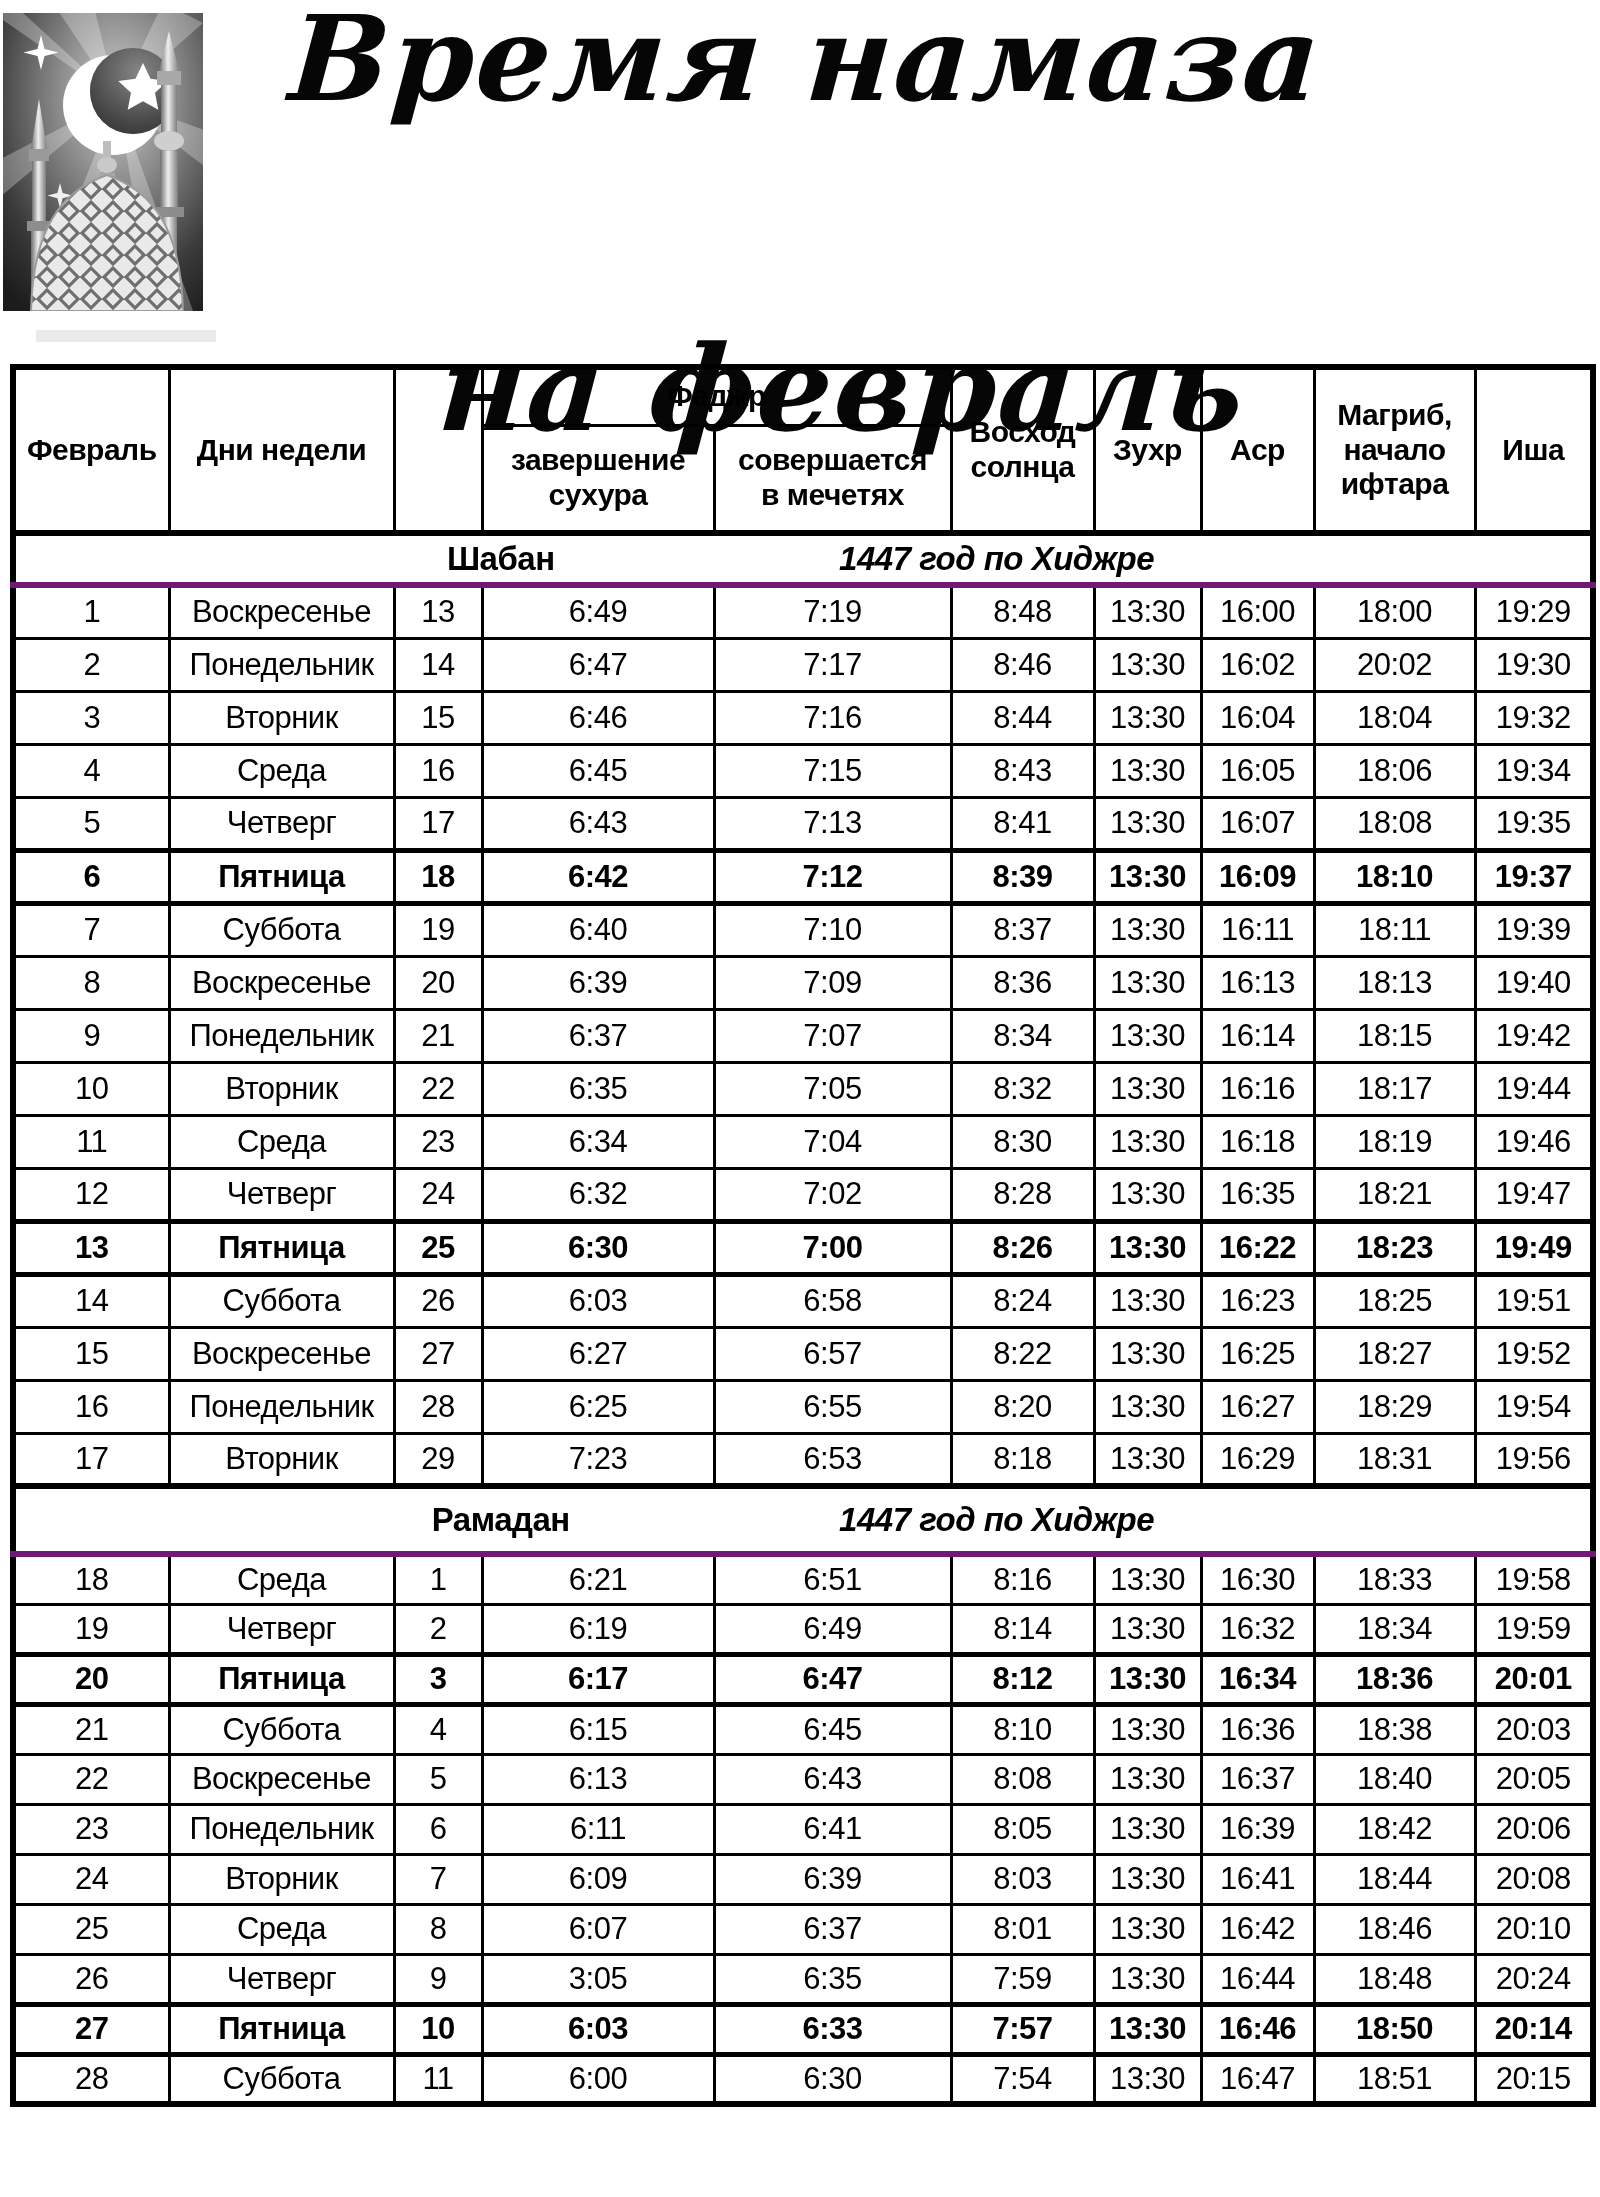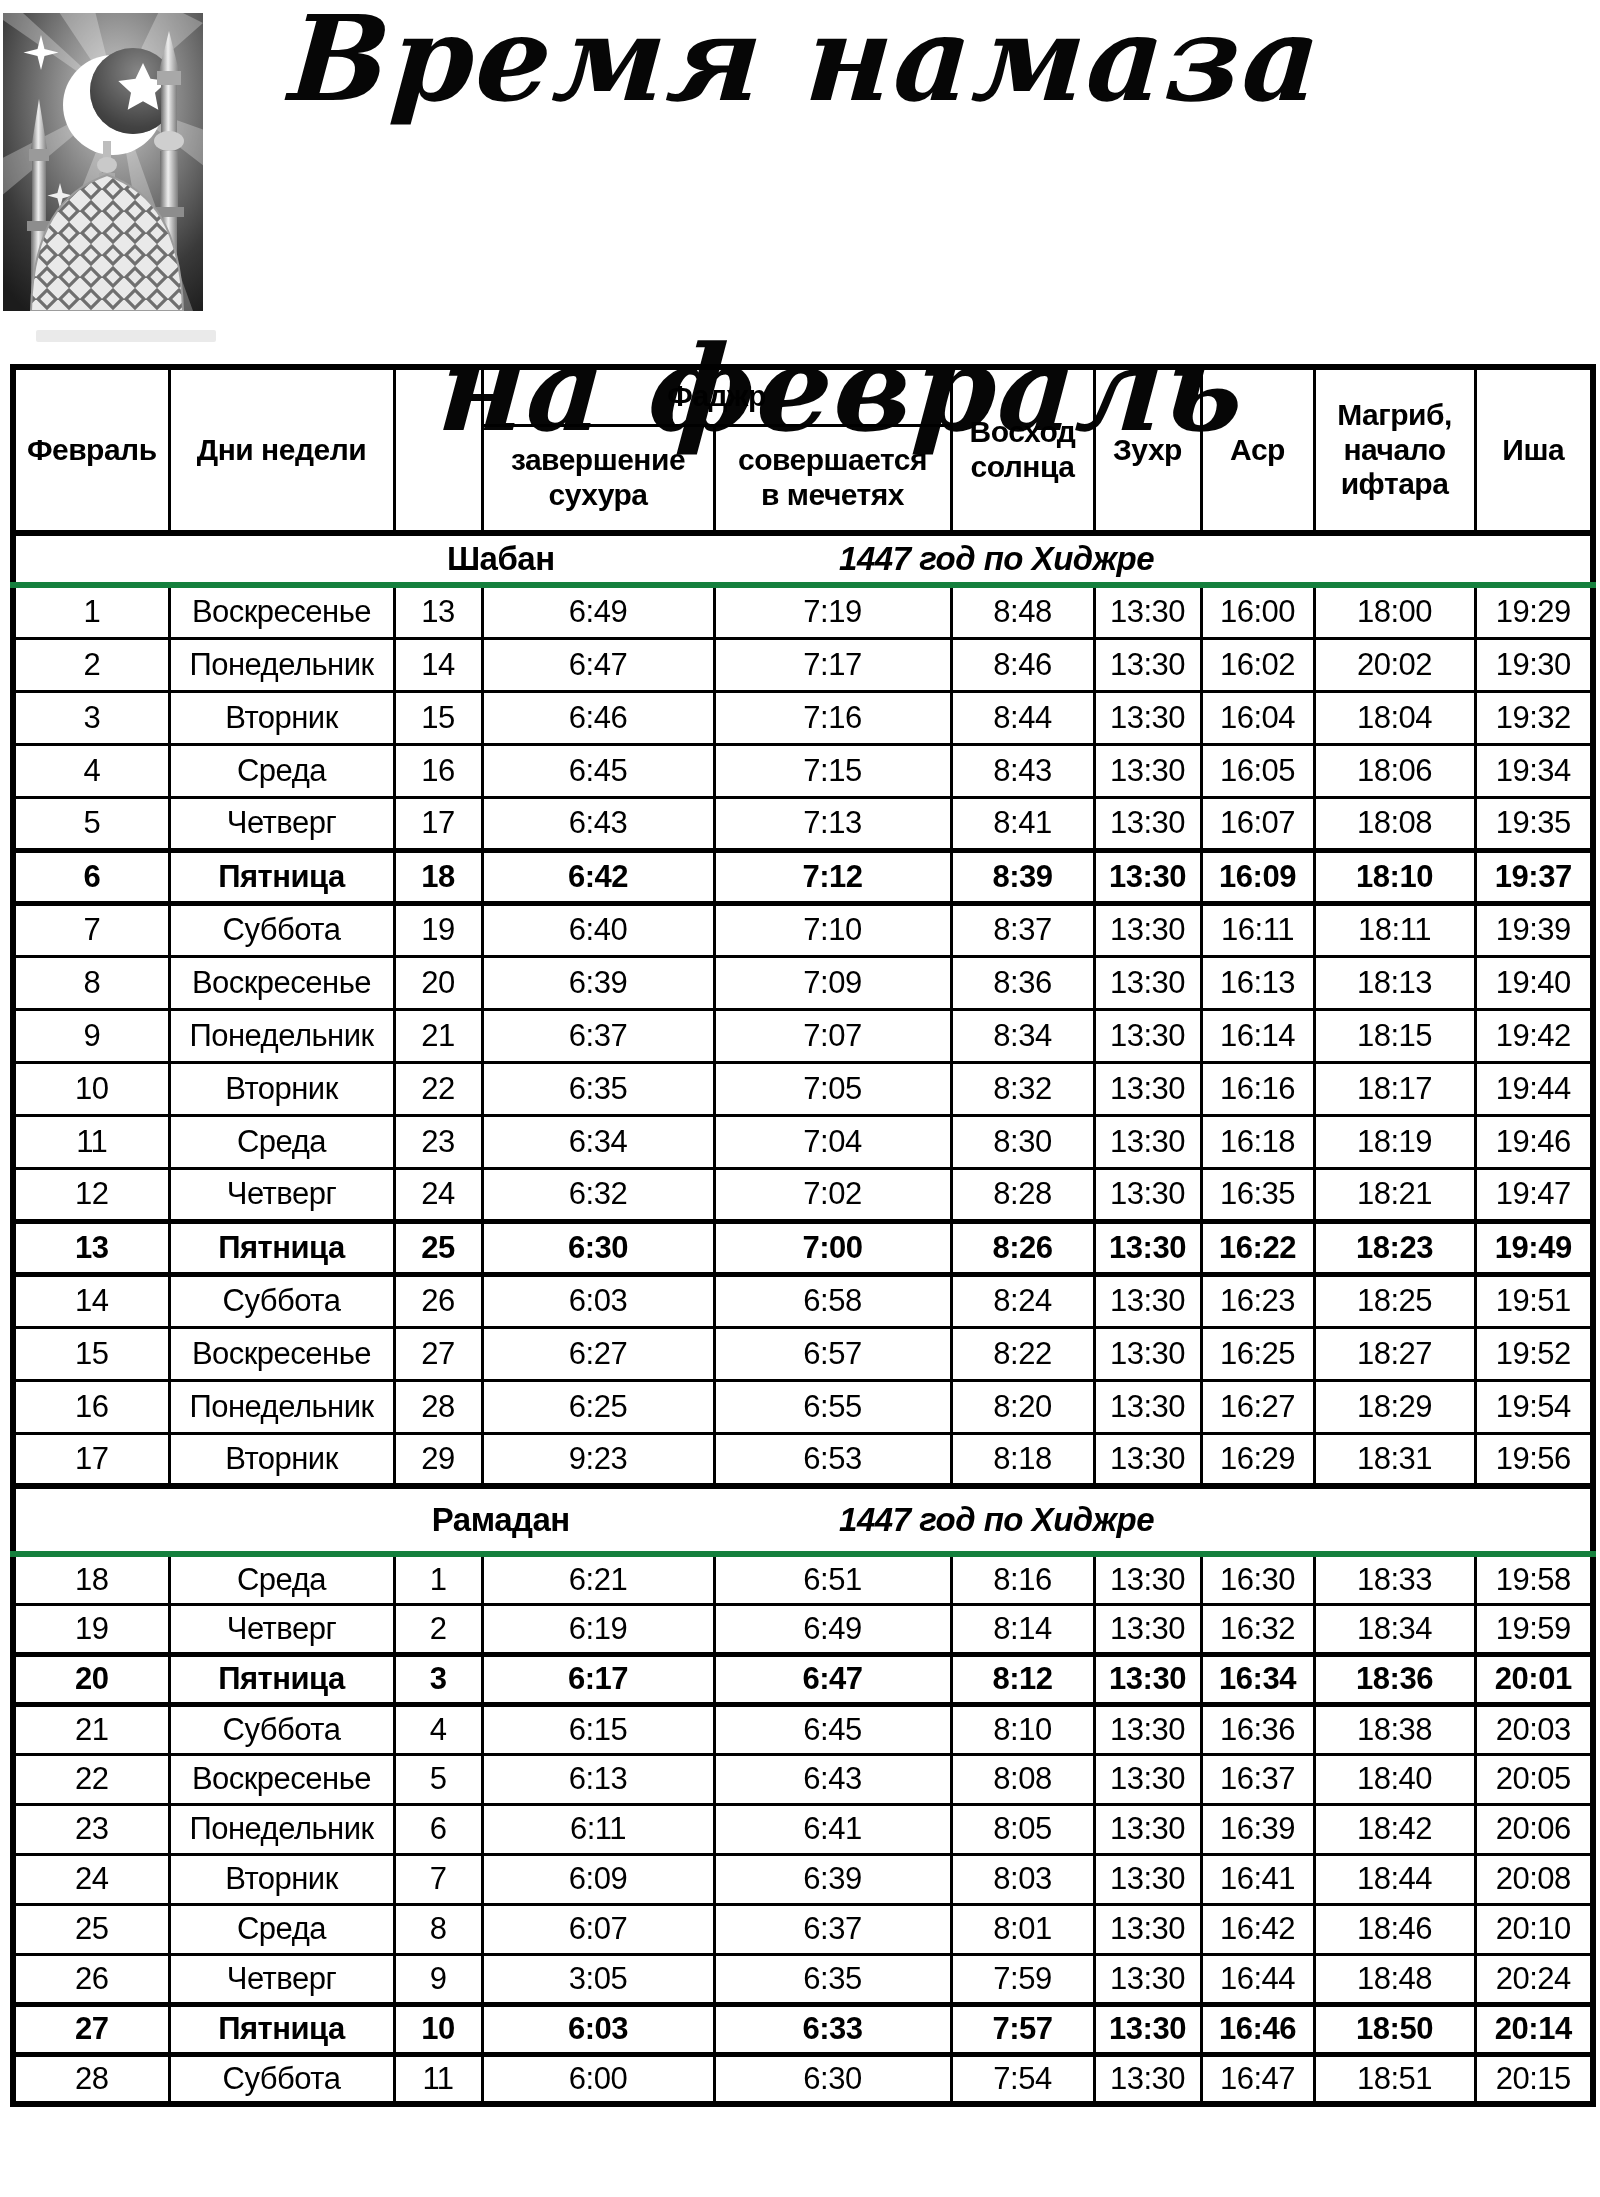--- a/index.html
+++ b/index.html
@@ -32,21 +32,21 @@
   }
   .prayer thead tr.h-top{height:58px;}
   .prayer thead tr.h-bot{height:108px;}
   .prayer thead tr.h-bot th,
   .prayer thead th[rowspan]{border-bottom:6px solid #000;}
   .prayer tbody td{
     font-size:31px;letter-spacing:-0.5px;font-weight:400;
   }
   tr.section-row td{
     position:relative;height:46px;
-    border-top:6px solid #000;border-bottom:6px solid #15803d;
+    border-top:6px solid #000;border-bottom:6px solid #701a75;
     font-weight:bold;font-size:33px;
   }
   tr.section-row.ramadan td{height:62px;}
   .sec-month{position:absolute;left:30.8%;top:50%;transform:translate(-50%,-50%);}
   .sec-year{position:absolute;left:62.3%;top:50%;transform:translate(-50%,-50%);font-style:italic;}
   tr.sec0{height:53px;}
   tr.sec1{height:50px;}
   tr.friday td{font-weight:bold;border-top-width:5px;border-bottom-width:5px;}
 </style>
 </head>
@@ -363,21 +363,21 @@
         <td>8:20</td>
         <td>13:30</td>
         <td>16:27</td>
         <td>18:29</td>
         <td>19:54</td>
       </tr>
       <tr class="sec0">
         <td>17</td>
         <td>Вторник</td>
         <td>29</td>
-        <td>9:23</td>
+        <td>7:23</td>
         <td>6:53</td>
         <td>8:18</td>
         <td>13:30</td>
         <td>16:29</td>
         <td>18:31</td>
         <td>19:56</td>
       </tr>
       <tr class="section-row ramadan">
         <td colspan="10">
           <span class="sec-month">Рамадан</span>

